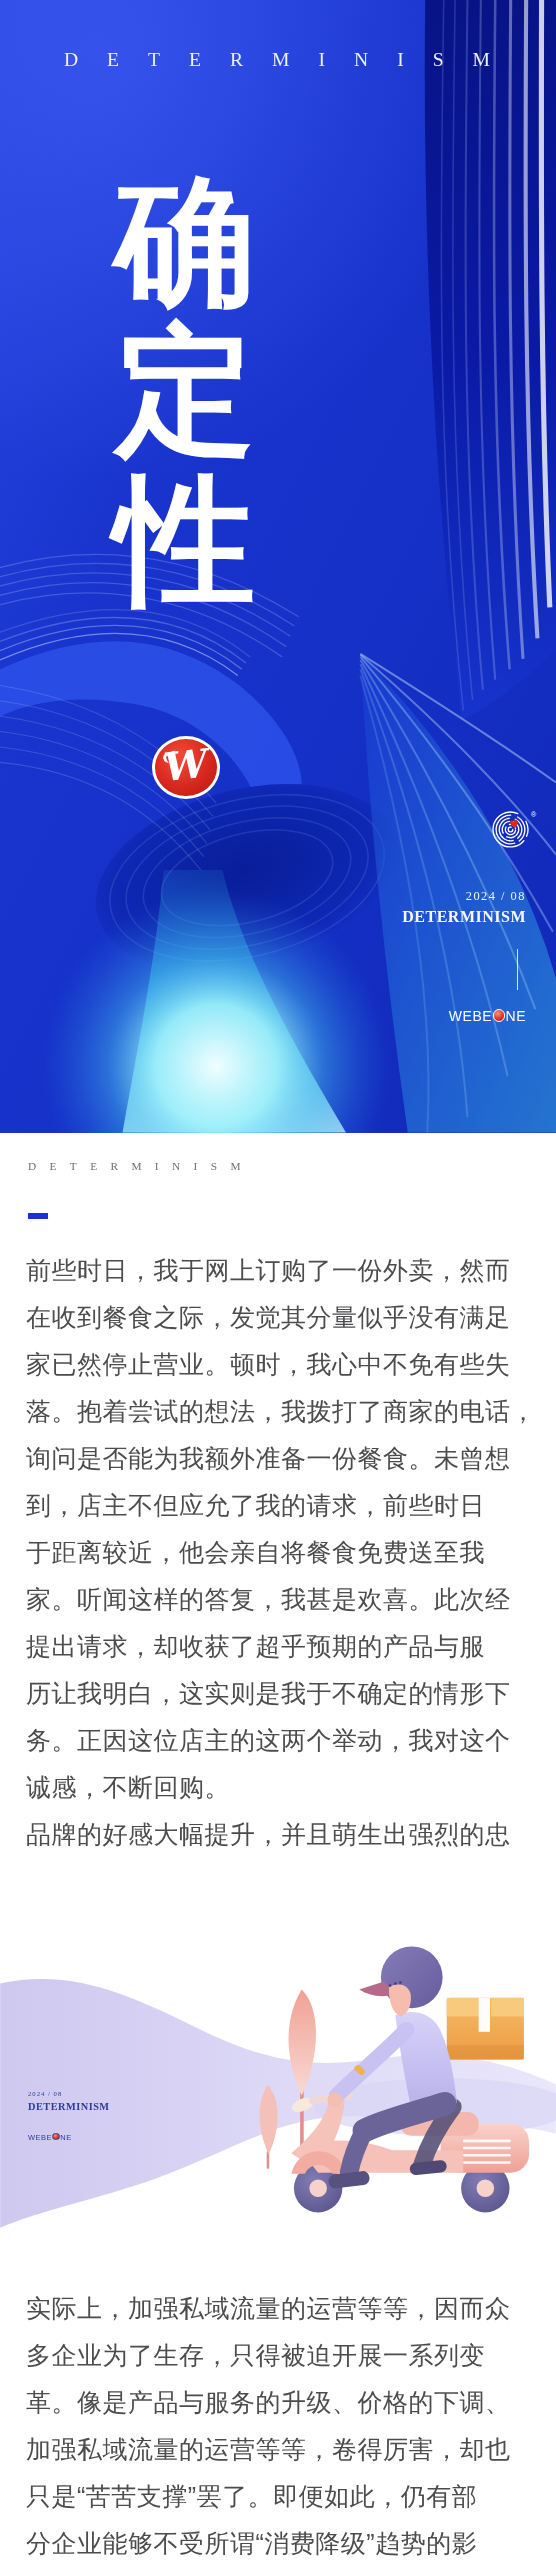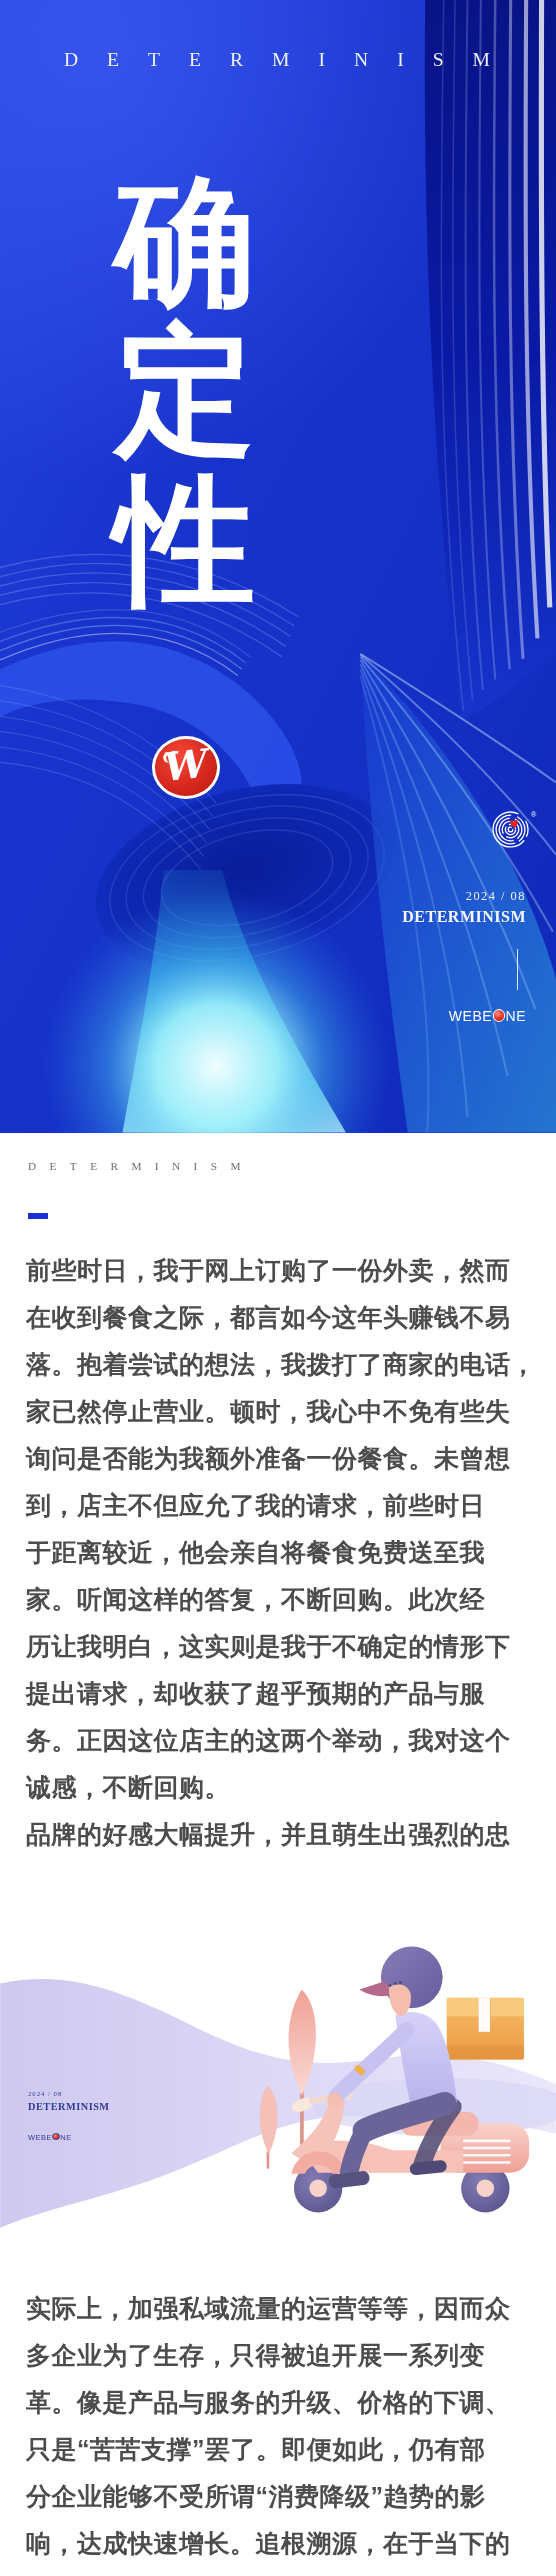--- a/index.html
+++ b/index.html
@@ -35,21 +35,21 @@
   .oring{display:inline-block;width:.72em;height:.72em;border:.13em solid currentColor;border-radius:50%;
       background:radial-gradient(circle at 38% 32%,#ff8f7c,#e03426 55%,#b01208 100%);
       vertical-align:-0.04em;margin:0 .05em;box-sizing:content-box;}
 
   
   .article{position:absolute;left:0;top:1133px;width:556px;height:1855px;background:#ffffff;}
   .eyebrow{position:absolute;left:28px;top:27px;color:#6f6f6f;
       font-family:"Liberation Serif","DejaVu Serif",serif;font-size:11.3px;letter-spacing:13.4px;white-space:nowrap;}
   .dash{position:absolute;left:28px;top:80px;width:19.6px;height:5.7px;background:#1b2fd6;}
   .para{position:absolute;left:26px;width:510px;color:#4c4c4e;font-size:25px;line-height:47px;
-      letter-spacing:0.5px;font-weight:700;}
+      letter-spacing:0.5px;font-weight:400;}
   .para .ln{white-space:nowrap;height:47px;}
   .p1{top:114px;}
   .p2{top:1152px;}
   .scooter-wrap{position:absolute;left:0;top:799px;width:556px;height:355px;}
   .mini-block{position:absolute;left:28px;color:#2e3a96;}
   .mini-issue{font-family:"Liberation Serif","DejaVu Serif",serif;font-size:6.7px;letter-spacing:1px;}
   .mini-wordmark{font-family:"Liberation Serif","DejaVu Serif",serif;font-size:10.3px;font-weight:600;letter-spacing:0.5px;margin-top:4.1px;}
   .mini-brand{font-size:7.5px;margin-top:20.6px;color:#2c3c9c;}
   .scooter-text{top:158px;}
 </style>
@@ -196,29 +196,29 @@
       <span>WEBE</span><span class="oring"></span><span>NE</span>
     </div>
   </section>
 
   <section class="article">
     <div class="eyebrow">DETERMINISM</div>
     <div class="dash"></div>
 
     <div class="para p1">
       <div class="ln">前些时日，我于网上订购了一份外卖，然而</div>
-      <div class="ln">在收到餐食之际，都言如今这年头赚钱不易</div>
+      <div class="ln">在收到餐食之际，发觉其分量似乎没有满足</div>
+      <div class="ln">家已然停止营业。顿时，我心中不免有些失</div>
       <div class="ln">落。抱着尝试的想法，我拨打了商家的电话，</div>
-      <div class="ln">家已然停止营业。顿时，我心中不免有些失</div>
       <div class="ln">询问是否能为我额外准备一份餐食。未曾想</div>
       <div class="ln">到，店主不但应允了我的请求，前些时日</div>
       <div class="ln">于距离较近，他会亲自将餐食免费送至我</div>
-      <div class="ln">家。听闻这样的答复，不断回购。此次经</div>
+      <div class="ln">家。听闻这样的答复，我甚是欢喜。此次经</div>
+      <div class="ln">提出请求，却收获了超乎预期的产品与服</div>
       <div class="ln">历让我明白，这实则是我于不确定的情形下</div>
-      <div class="ln">提出请求，却收获了超乎预期的产品与服</div>
       <div class="ln">务。正因这位店主的这两个举动，我对这个</div>
       <div class="ln">诚感，不断回购。</div>
       <div class="ln">品牌的好感大幅提升，并且萌生出强烈的忠</div>
     </div>
 
     <div class="scooter-wrap">
       <svg viewBox="0 0 1080 690" width="556" height="355">
         <defs>
           <linearGradient id="waveG" x1="0" y1="0" x2="1" y2="0">
             <stop offset="0" stop-color="#ccc5ef"></stop>
@@ -315,20 +315,21 @@
         <div class="brand mini-brand">
           <span>WEBE</span><span class="oring"></span><span>NE</span>
         </div>
       </div>
     </div>
 
     <div class="para p2">
       <div class="ln">实际上，加强私域流量的运营等等，因而众</div>
       <div class="ln">多企业为了生存，只得被迫开展一系列变</div>
       <div class="ln">革。像是产品与服务的升级、价格的下调、</div>
+      <div class="ln">加强私域流量的运营等等，卷得厉害，却也</div>
       <div class="ln">只是“苦苦支撑”罢了。即便如此，仍有部</div>
       <div class="ln">分企业能够不受所谓“消费降级”趋势的影</div>
       <div class="ln">响，达成快速增长。追根溯源，在于当下的</div>
 
     </div>
   </section>
 
 </div>
 
 

